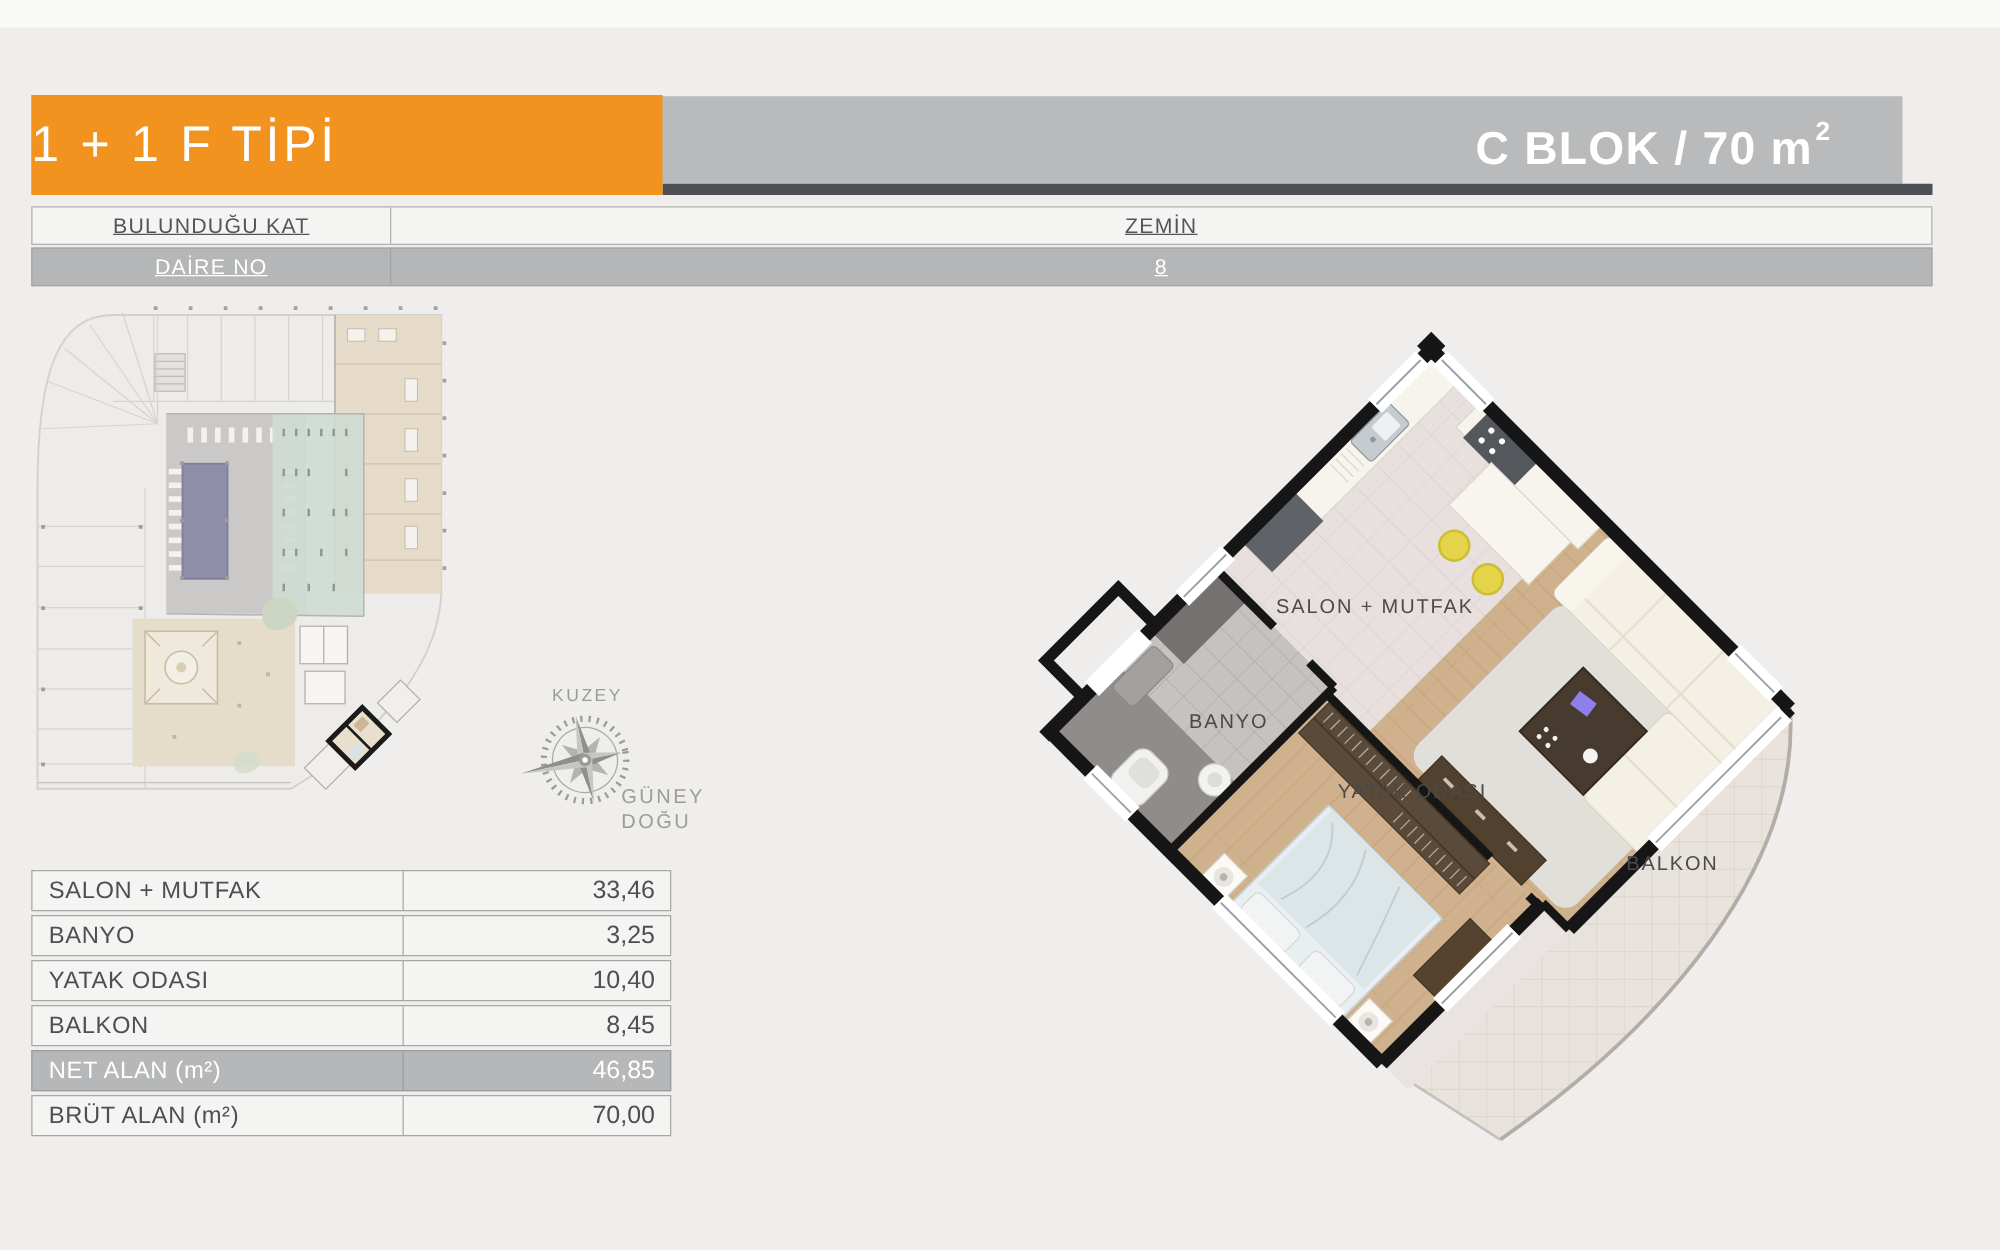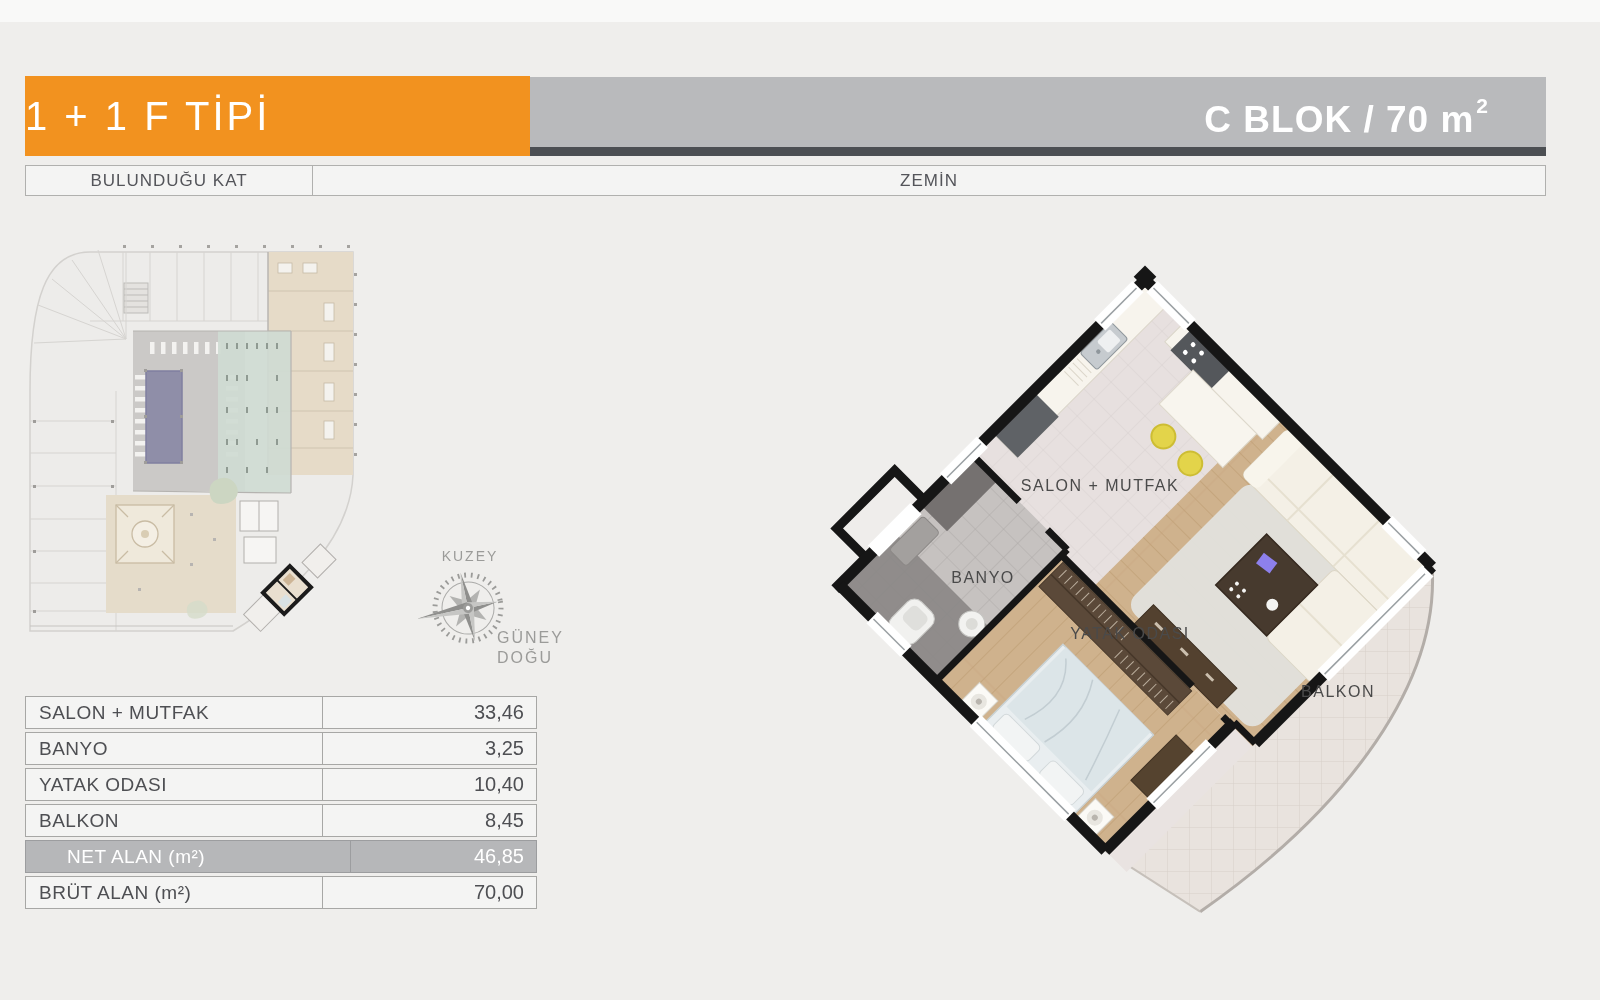--- a/index.html
+++ b/index.html
@@ -6,52 +6,52 @@
   body{
     width:1600px;height:1000px;position:relative;overflow:hidden;
     background:#efeeec;
     font-family:"Liberation Sans", sans-serif;
     -webkit-font-smoothing:antialiased;
   }
   .top-band{position:absolute;left:0;top:0;width:1600px;height:22px;background:#f9f9f8;}
 
   
   .hdr-graybar{
-    position:absolute;left:530px;top:77px;width:1016px;height:70px;
+    position:absolute;left:506px;top:77px;width:1016px;height:70px;
     background:#b9babc;color:#fff;
     font-size:37px;font-weight:700;letter-spacing:1px;
     line-height:70px;text-align:right;padding-right:57px;box-sizing:border-box;
   }
   .hdr-graybar sup{font-size:21px;position:relative;top:-6px;margin-left:2px;font-weight:700;}
   .hdr-darkstrip{position:absolute;left:530px;top:147px;width:1016px;height:9px;background:#4c4f53;}
   .hdr-orange{
     position:absolute;left:25px;top:76px;width:505px;height:80px;
     background:#f2921f;color:#fff;
     font-size:40px;font-weight:400;letter-spacing:3px;
     line-height:80px;box-sizing:border-box;white-space:nowrap;
   }
 
   
   .info-table{position:absolute;left:25px;top:165px;width:1521px;}
   .info-row{display:flex;height:29px;border:1px solid #b0b0ae;background:#f4f4f3;
     color:#54555a;font-size:17px;letter-spacing:1px;margin-bottom:2px;}
-  .info-row .cell{line-height:29px;text-align:center;}
+  .info-row .cell{line-height:29px;text-align:center;text-decoration:underline;}
   .info-row .lbl{width:286px;border-right:1px solid #b0b0ae;}
   .info-row .val{flex:1;}
   .info-row.gray{background:#b5b6b8;color:#fff;border-color:#a3a4a6;}
   .info-row.gray .lbl{border-right-color:#a3a4a6;}
 
   
   .area-table{position:absolute;left:25px;top:696px;width:512px;}
   .area-row{display:flex;height:31px;border:1px solid #a7a7a5;background:#f4f4f3;
     color:#4e4f53;margin-bottom:3px;}
   .area-row .lbl{width:297px;border-right:1px solid #a7a7a5;line-height:31px;
     padding-left:13px;font-size:19px;letter-spacing:.5px;box-sizing:border-box;}
   .area-row .val{flex:1;line-height:31px;text-align:right;padding-right:12px;font-size:20px;}
-  .area-row.hl{background:#b6b7b9;color:#fff;border-color:#9c9d9f;padding-left:28px;}
+  .area-row.hl{background:#b6b7b9;color:#fff;border-color:#9c9d9f;}
   .area-row.hl .lbl{border-right-color:#9c9d9f;}
 
   
   .compass-north{position:absolute;left:470px;top:556px;transform:translate(-50%,-50%);
     color:#9b9b99;font-size:14px;letter-spacing:2px;}
   .compass-south{position:absolute;left:497px;top:628px;color:#9b9b99;font-size:16px;
     letter-spacing:2px;line-height:20px;}
   .compass-svg{position:absolute;left:418px;top:558px;}
 
   
@@ -71,20 +71,24 @@
 <div class="top-band"></div>
 
 <div class="hdr-graybar"><span>C BLOK / 70 m</span><sup>2</sup></div>
 <div class="hdr-darkstrip"></div>
 <div class="hdr-orange"><span>1 + 1 F TİPİ</span></div>
 
 <div class="info-table">
   <div class="info-row">
     <div class="cell lbl">BULUNDUĞU KAT</div>
     <div class="cell val">ZEMİN</div>
+  </div>
+  <div class="info-row gray">
+    <div class="cell lbl">DAİRE NO</div>
+    <div class="cell val">8</div>
   </div>
 </div>
 
 <div class="area-table">
   <div class="area-row">
     <div class="lbl">SALON + MUTFAK</div>
     <div class="val">33,46</div>
   </div>
   <div class="area-row">
     <div class="lbl">BANYO</div>

